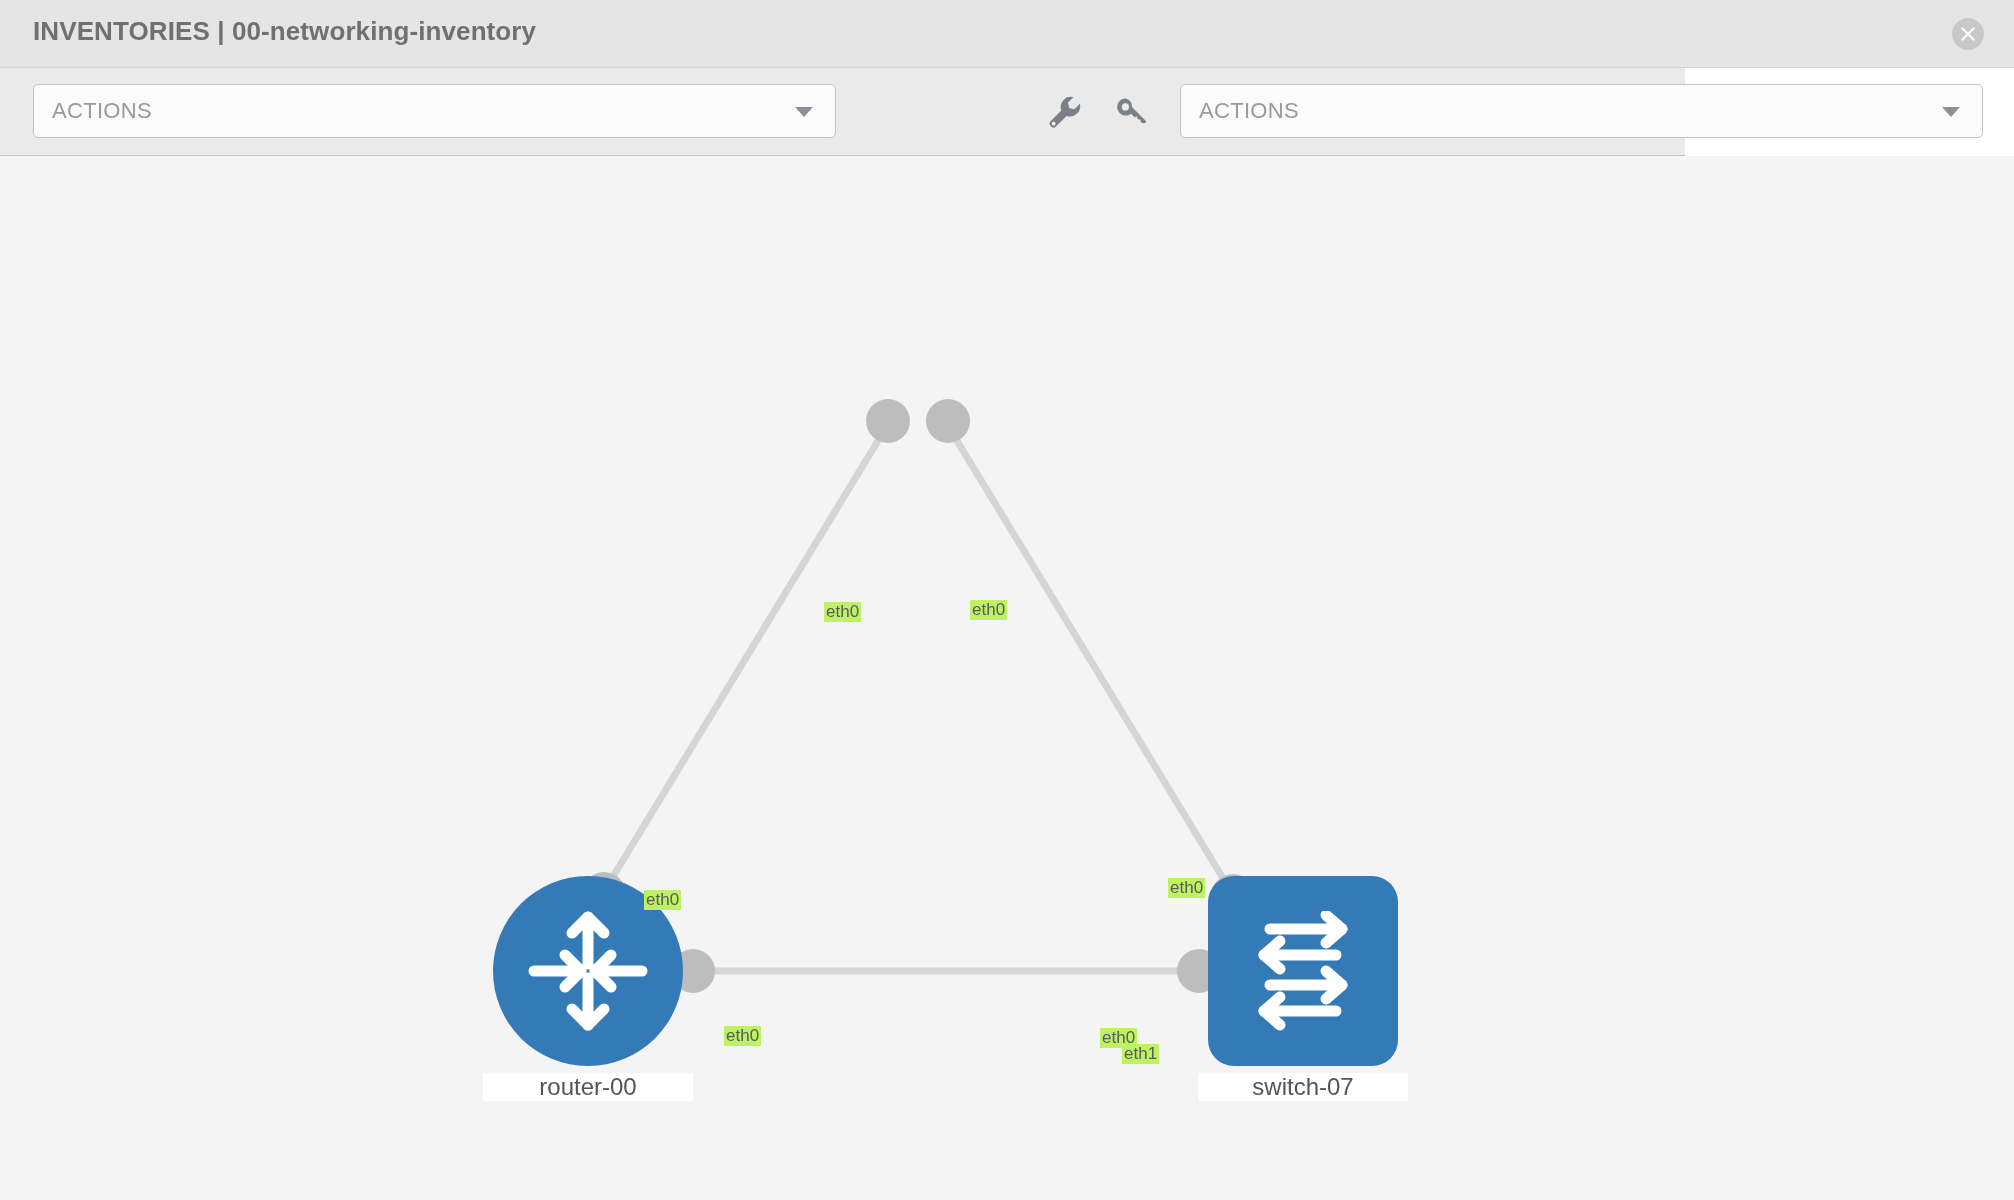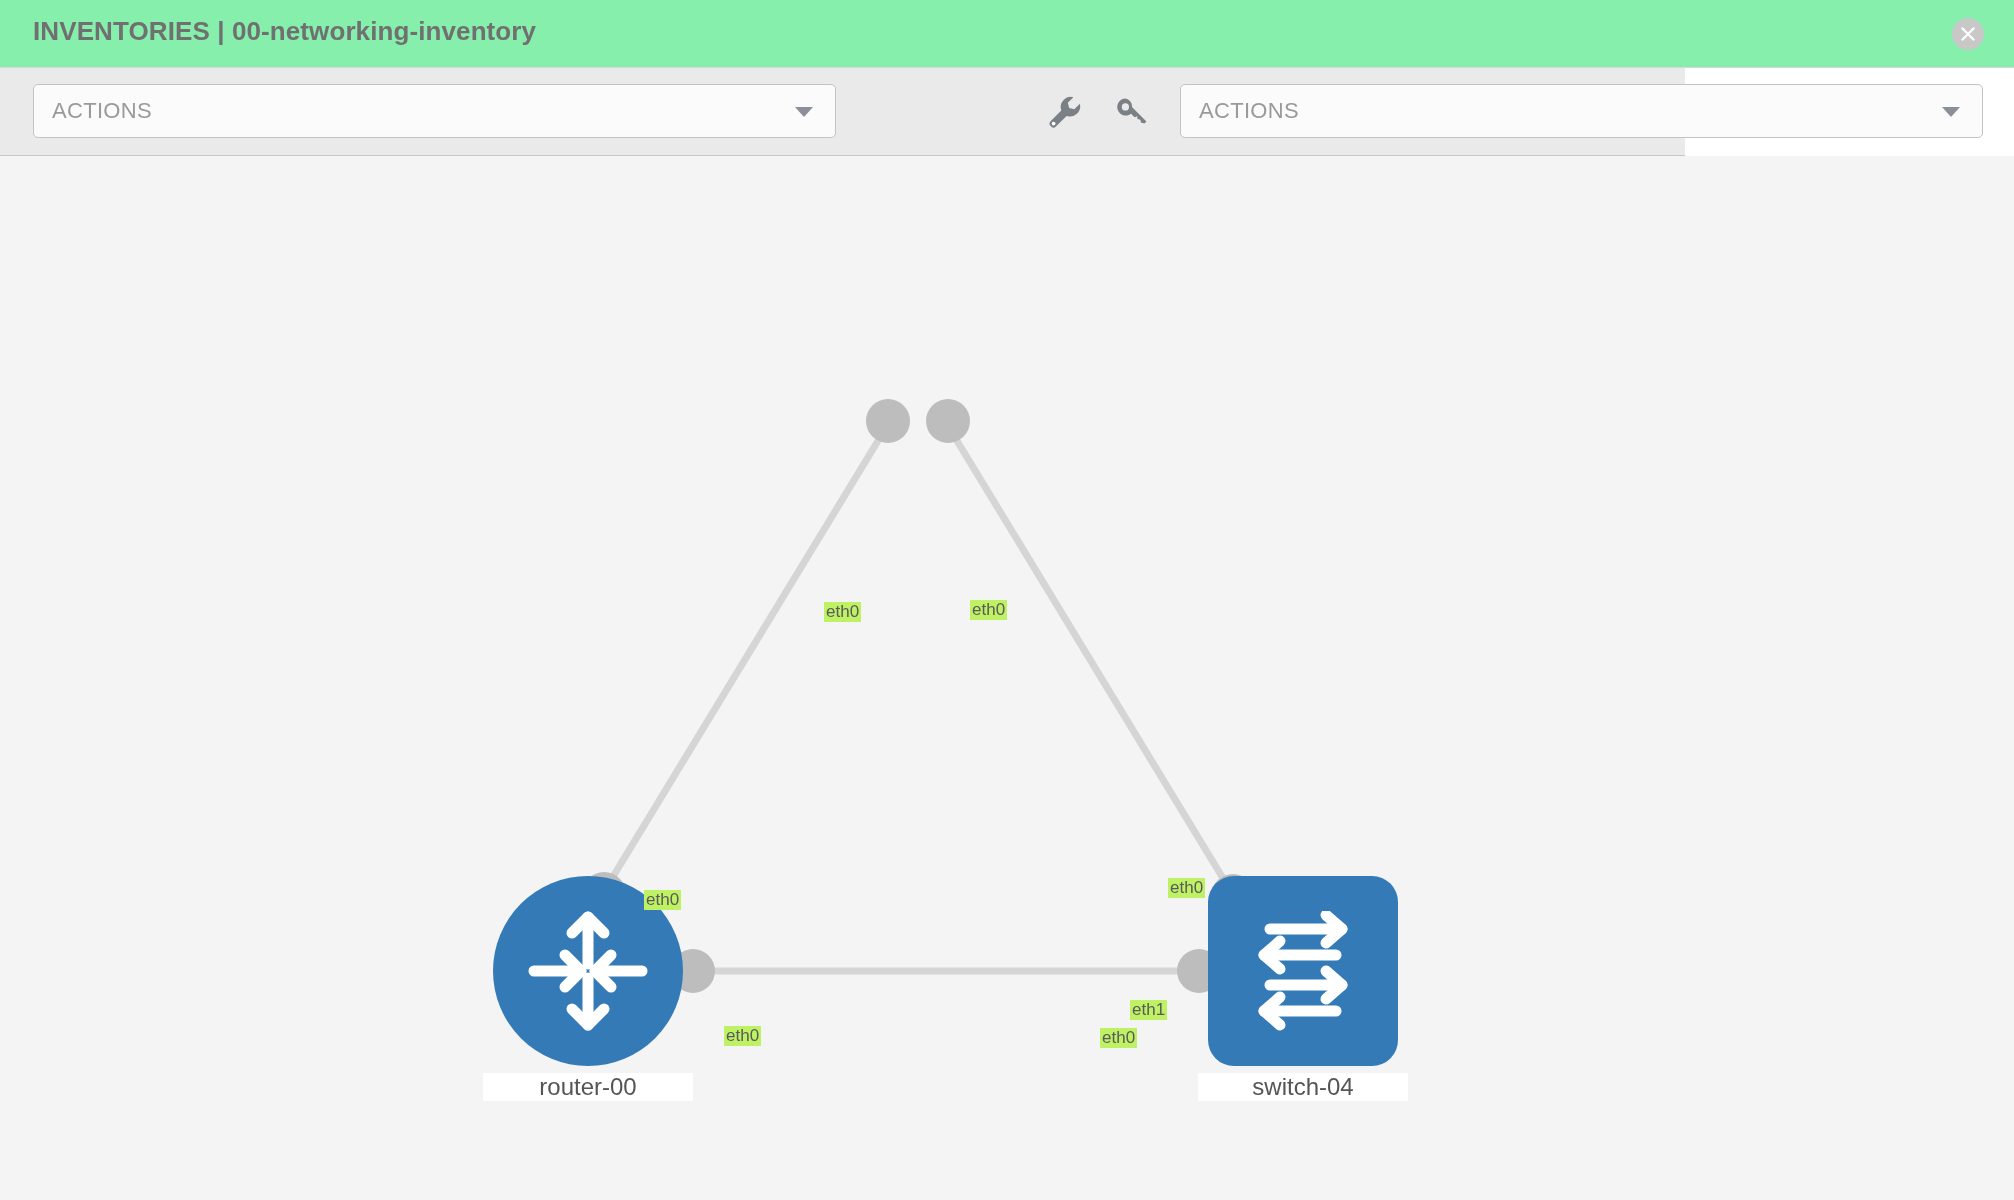--- a/index.html
+++ b/index.html
@@ -18,21 +18,21 @@
     height: 1200px;
     background: #ffffff;
   }
 
   
   .header {
     position: absolute;
     top: 0; left: 0;
     width: 2014px;
     height: 68px;
-    background: #86efac;
+    background: #e5e5e5;
     border-bottom: 1px solid #d7d7d7;
     padding-left: 46px;
   }
   .header-title {
     position: absolute;
     left: 33px;
     top: 16px;
     font-size: 26px;
     font-weight: bold;
     color: #707070;
@@ -284,31 +284,31 @@
             <polyline points="38,30 22,44 38,58"></polyline>
 
             <line x1="28" y1="74" x2="100" y2="74"></line>
             <polyline points="84,60 100,74 84,88"></polyline>
 
             <line x1="94" y1="100" x2="22" y2="100"></line>
             <polyline points="38,86 22,100 38,114"></polyline>
           </g>
         </svg>
       </div>
-      <div class="node-label">switch-04</div>
+      <div class="node-label">switch-07</div>
     </div>
 
     <div class="edge-label" style="left:824px; top:446px;">eth0</div>
 
     <div class="edge-label" style="left:970px; top:444px;">eth0</div>
 
     <div class="edge-label" style="left:644px; top:734px;">eth0</div>
 
     <div class="edge-label" style="left:1168px; top:722px;">eth0</div>
 
     <div class="edge-label" style="left:724px; top:870px;">eth0</div>
 
     <div class="edge-label" style="left:1100px; top:872px;">eth0</div>
 
-    <div class="edge-label" style="left:1122px; top:844px;margin-left:8px;">eth1</div>
+    <div class="edge-label" style="left:1122px; top:888px;">eth1</div>
 
   </div>
 </div>
 
 </body></html>

